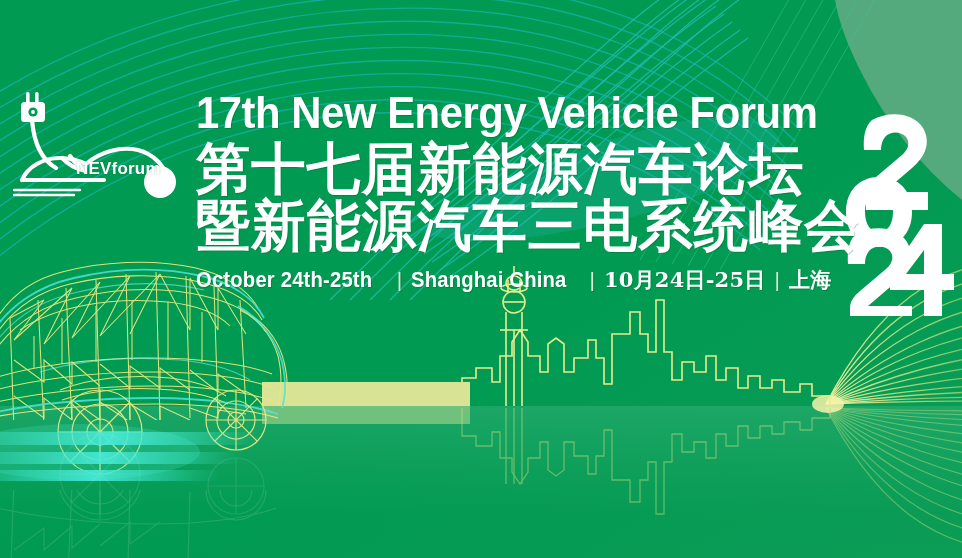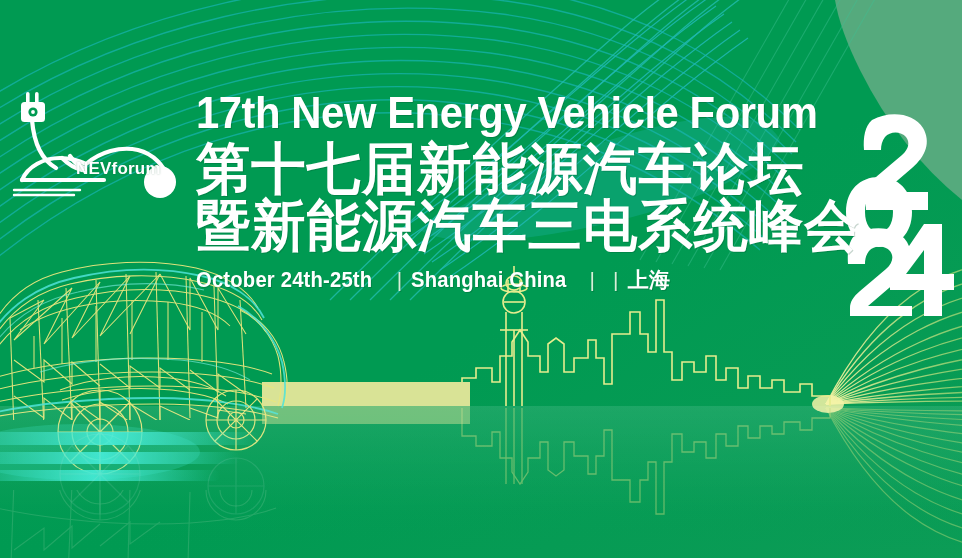--- a/index.html
+++ b/index.html
@@ -432,20 +432,21 @@
   <div id="title-block">
     <div id="title-en">17th New Energy Vehicle Forum</div>
     <div id="title-cn-1" class="title-cn">第十七届新能源汽车论坛</div>
     <div id="title-cn-2" class="title-cn">暨新能源汽车三电系统峰会</div>
 
     <div id="meta-line">
       <span class="en">October 24th-25th</span>
       <span class="sep">|</span>
       <span class="en">Shanghai China</span>
       <span class="sep">|</span>
+      <span class="cn">10月24日-25日</span>
       <span class="sep">|</span>
       <span class="cn">上海</span>
     </div>
   </div>
 
   <div id="year-2024">
     <svg viewBox="0 0 124 212">
       <g fill="#ffffff">
 
         <path d="M34 16 C 52 6 76 9 85 24 C 93 38 88 52 74 64 L 46 88 L 90 88 L 90 106 L 28 106 L 28 90

